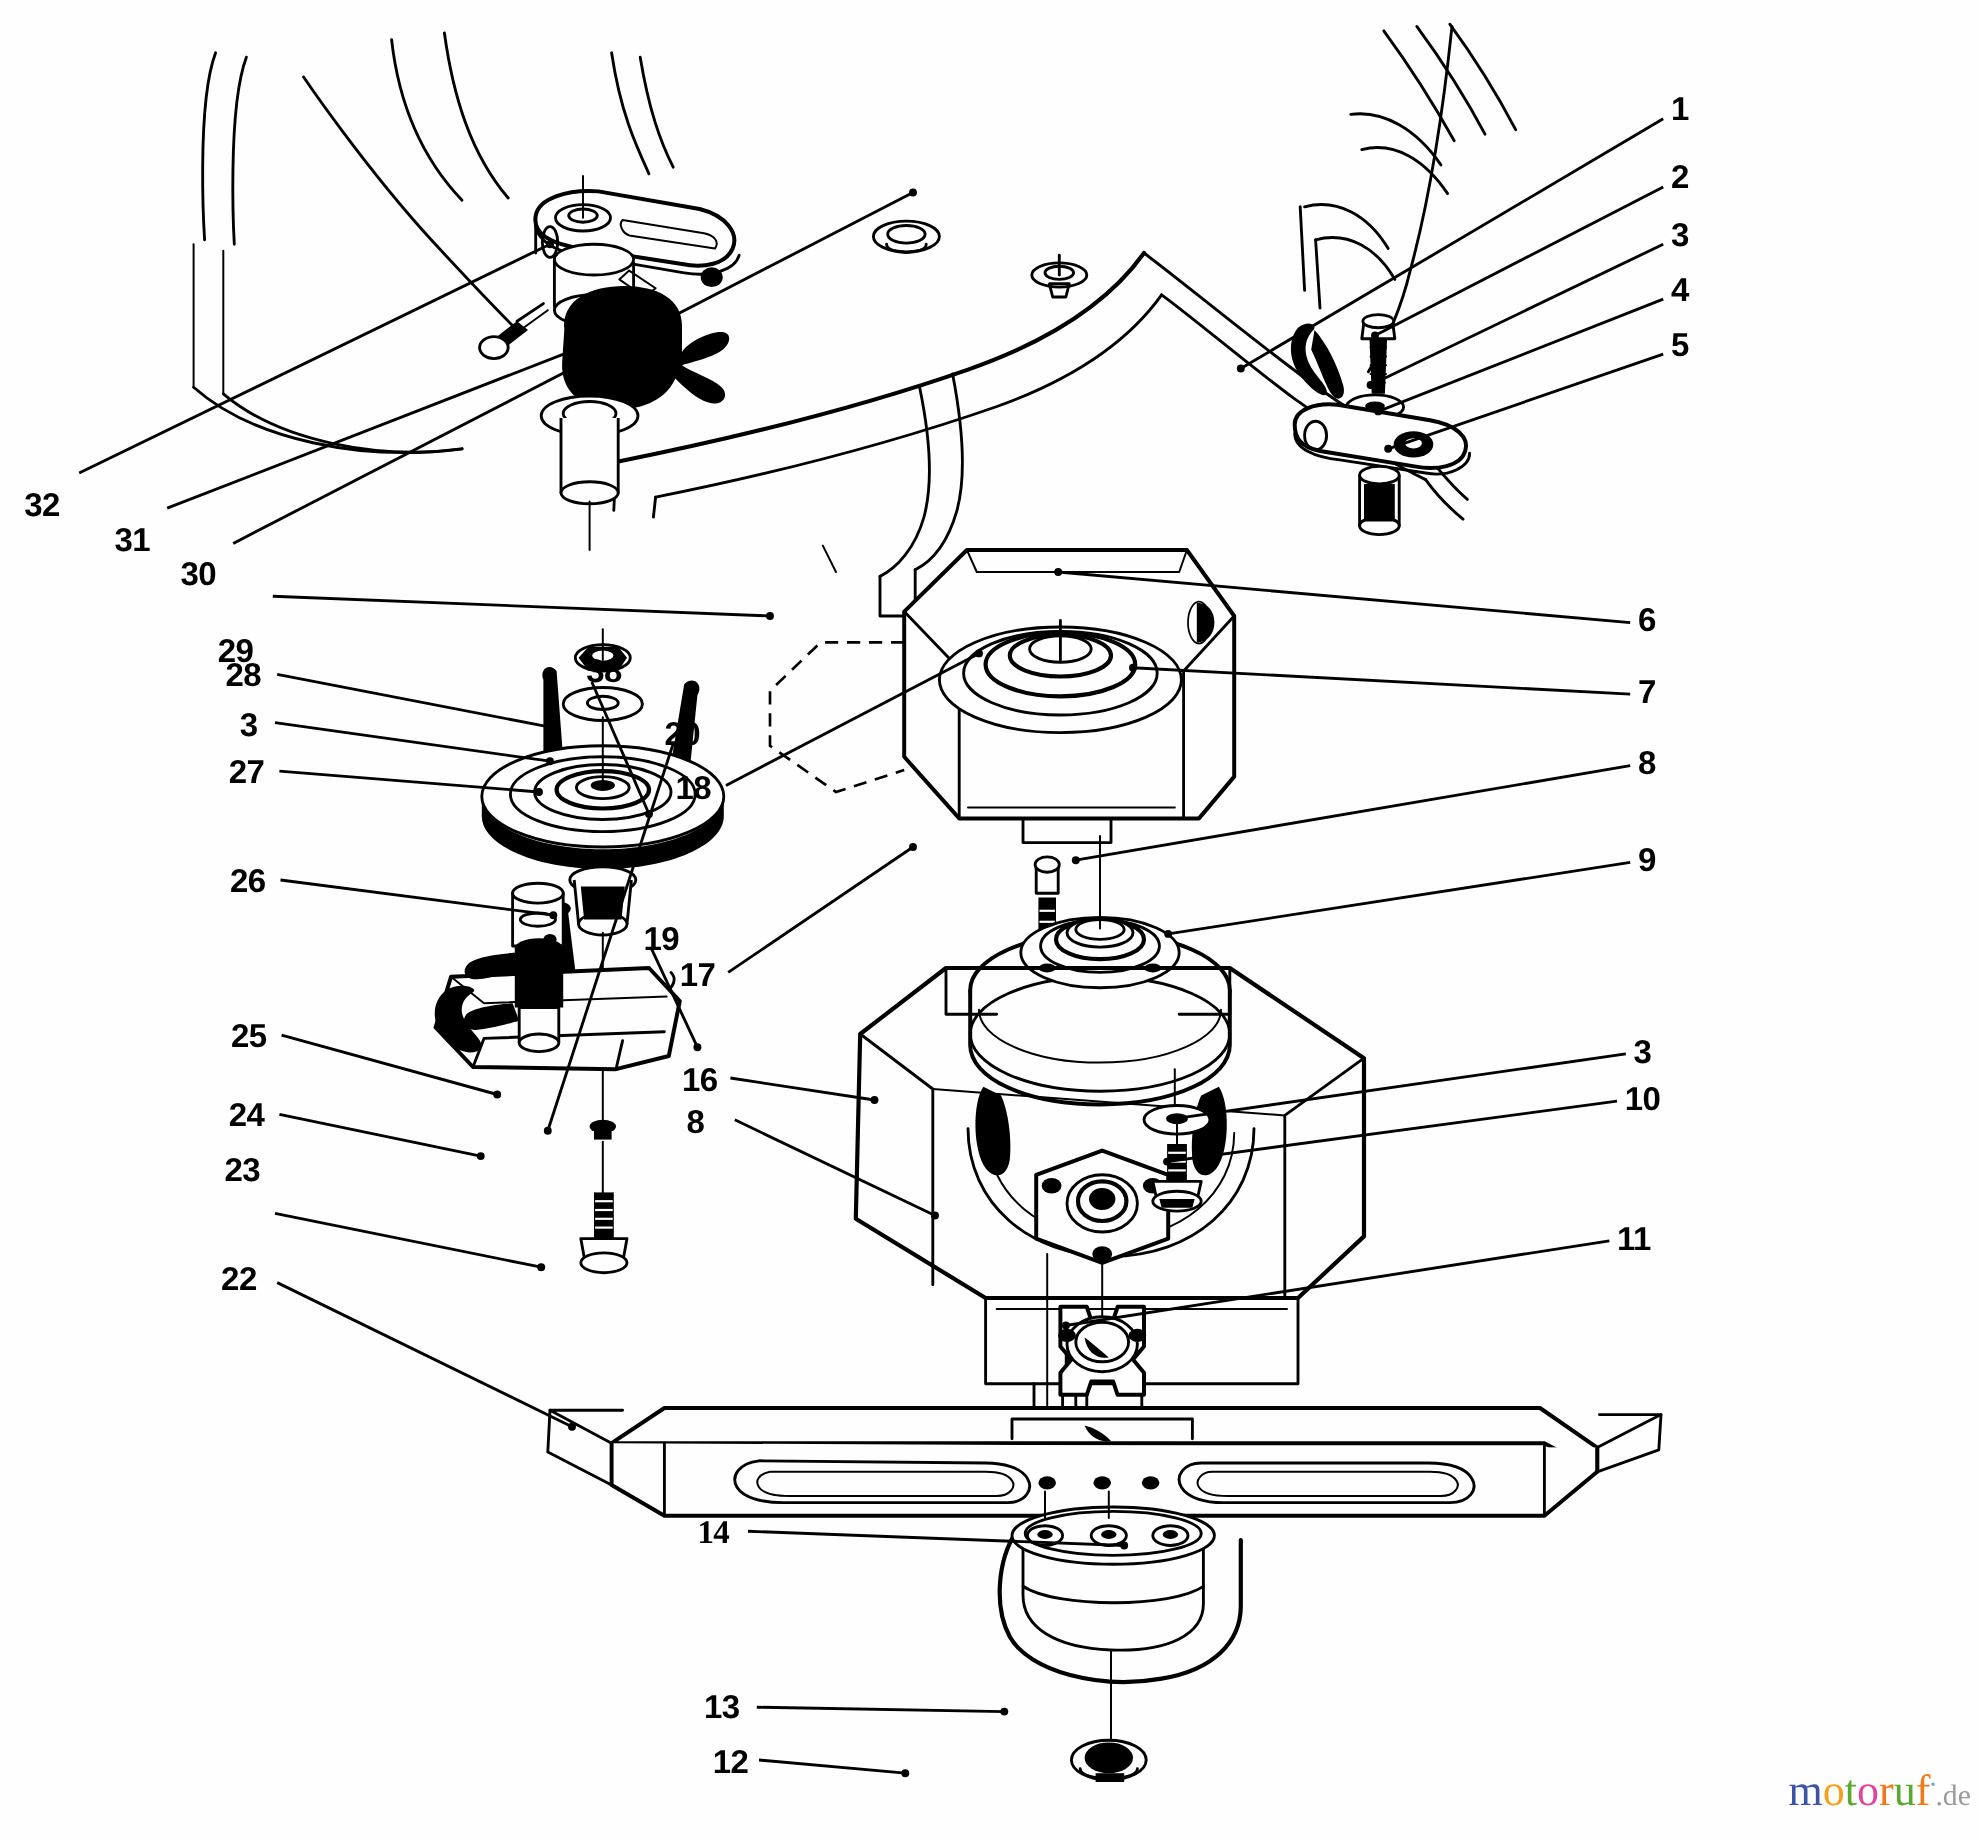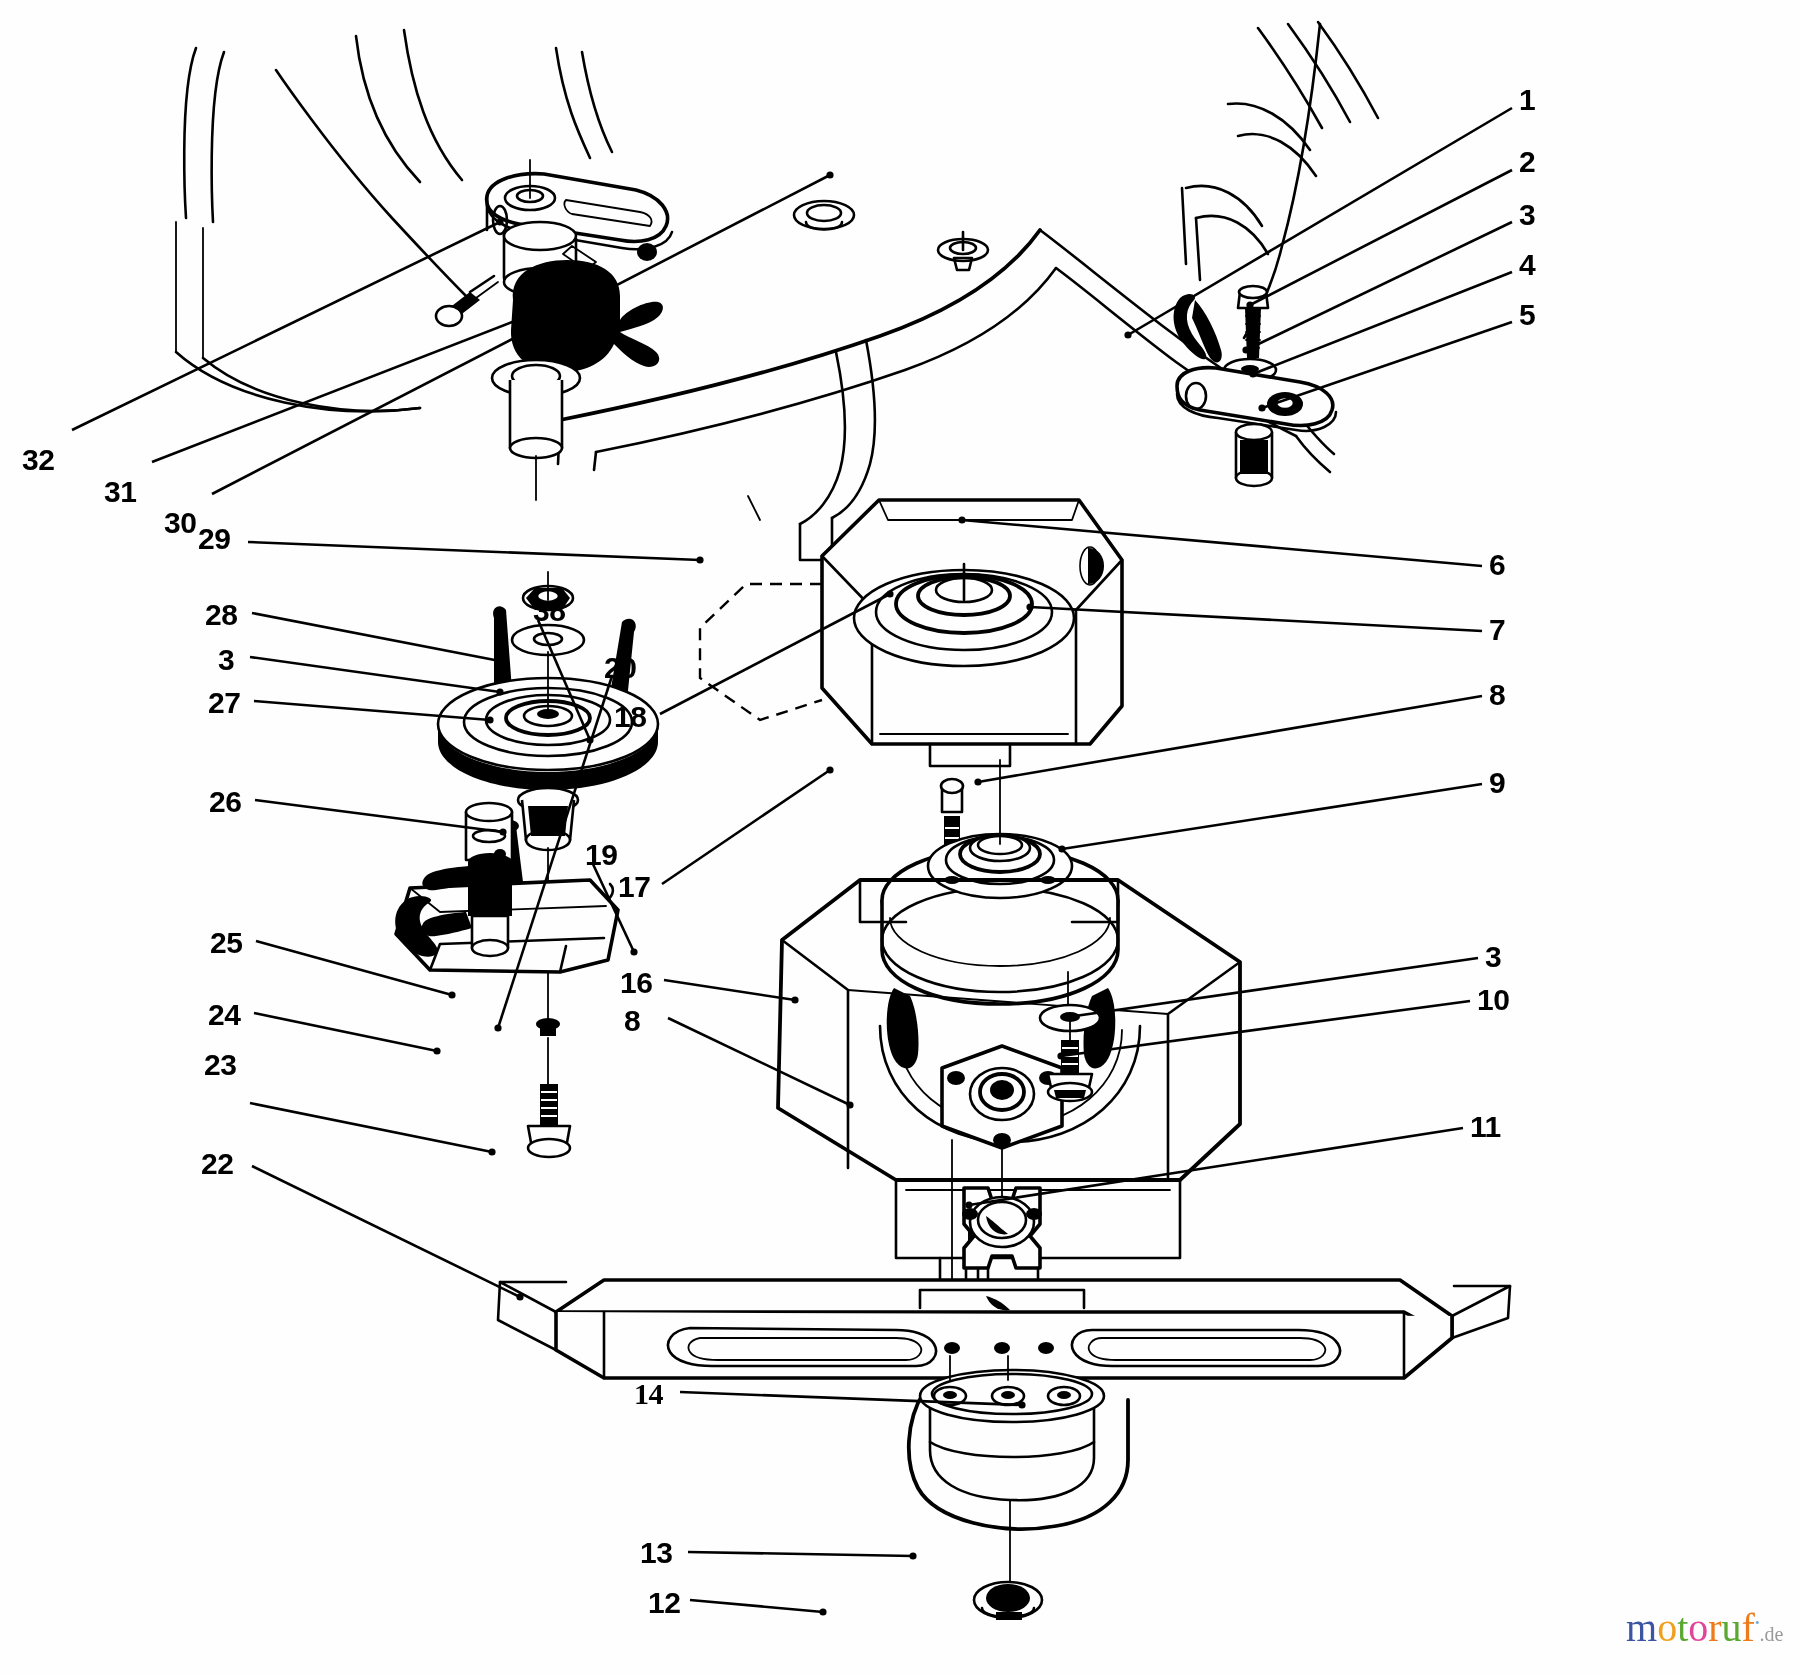--- a/index.html
+++ b/index.html
@@ -23,21 +23,21 @@
   }
   .wm{
     position:absolute;
     font-family:"Liberation Serif",serif;
     font-size:40px;
     line-height:1;
     white-space:nowrap;
     user-select:none;
   }
   .wm span{display:inline;}
-  .wm .de{font-size:20px;color:#9a9a9a;}
+  .wm .de{font-size:27px;color:#9a9a9a;}
   .wm .dot{font-size:13px;vertical-align:super;}
 </style>
 </head>
 <body>
 
 <div id="stage">
 
   <svg id="art" viewBox="0 0 1800 1674" xmlns="http://www.w3.org/2000/svg">
     <defs>
       <style>
@@ -528,21 +528,21 @@
       <div class="callout" style="left: 604px; top: 653px;">20</div>
       <div class="callout" style="left: 533px; top: 596px;">38</div>
       <div class="callout" style="left: 201px; top: 1149px;">22</div>
       <div class="callout" style="left: 204px; top: 1050px;">23</div>
       <div class="callout" style="left: 208px; top: 1000px;">24</div>
       <div class="callout" style="left: 210px; top: 928px;">25</div>
       <div class="callout" style="left: 209px; top: 787px;">26</div>
       <div class="callout" style="left: 208px; top: 688px; text-align: center;">27</div>
       <div class="callout" style="left: 218px; top: 645px;">3</div>
       <div class="callout" style="left: 205px; top: 600px;">28</div>
-      <div class="callout" style="left: 198px; top: 524px; text-align: center;">29</div>
+      <div class="callout" style="left: 198px; top: 578px; text-align: center;">29</div>
       <div class="callout" style="left: 164px; top: 508px;">30</div>
       <div class="callout" style="left: 104px; top: 477px;">31</div>
       <div class="callout" style="left: 22px; top: 445px;">32</div>
     </div>
 
   <div class="wm" id="watermark" style="left: 1626px; top: 1608px;"><span style="color: rgb(59, 85, 164);">m</span><span style="color: rgb(240, 160, 30);">o</span><span style="color: rgb(90, 168, 50);">t</span><span style="color: rgb(224, 69, 154);">o</span><span style="color: rgb(239, 122, 26);">r</span><span style="color: rgb(90, 168, 50);">u</span><span style="color: rgb(239, 122, 26);">f</span><span class="dot" style="color: rgb(111, 168, 220);">•</span><span class="de" style="color: rgb(154, 154, 154);">.de</span></div>
 
 </div>
 
 </body></html>

